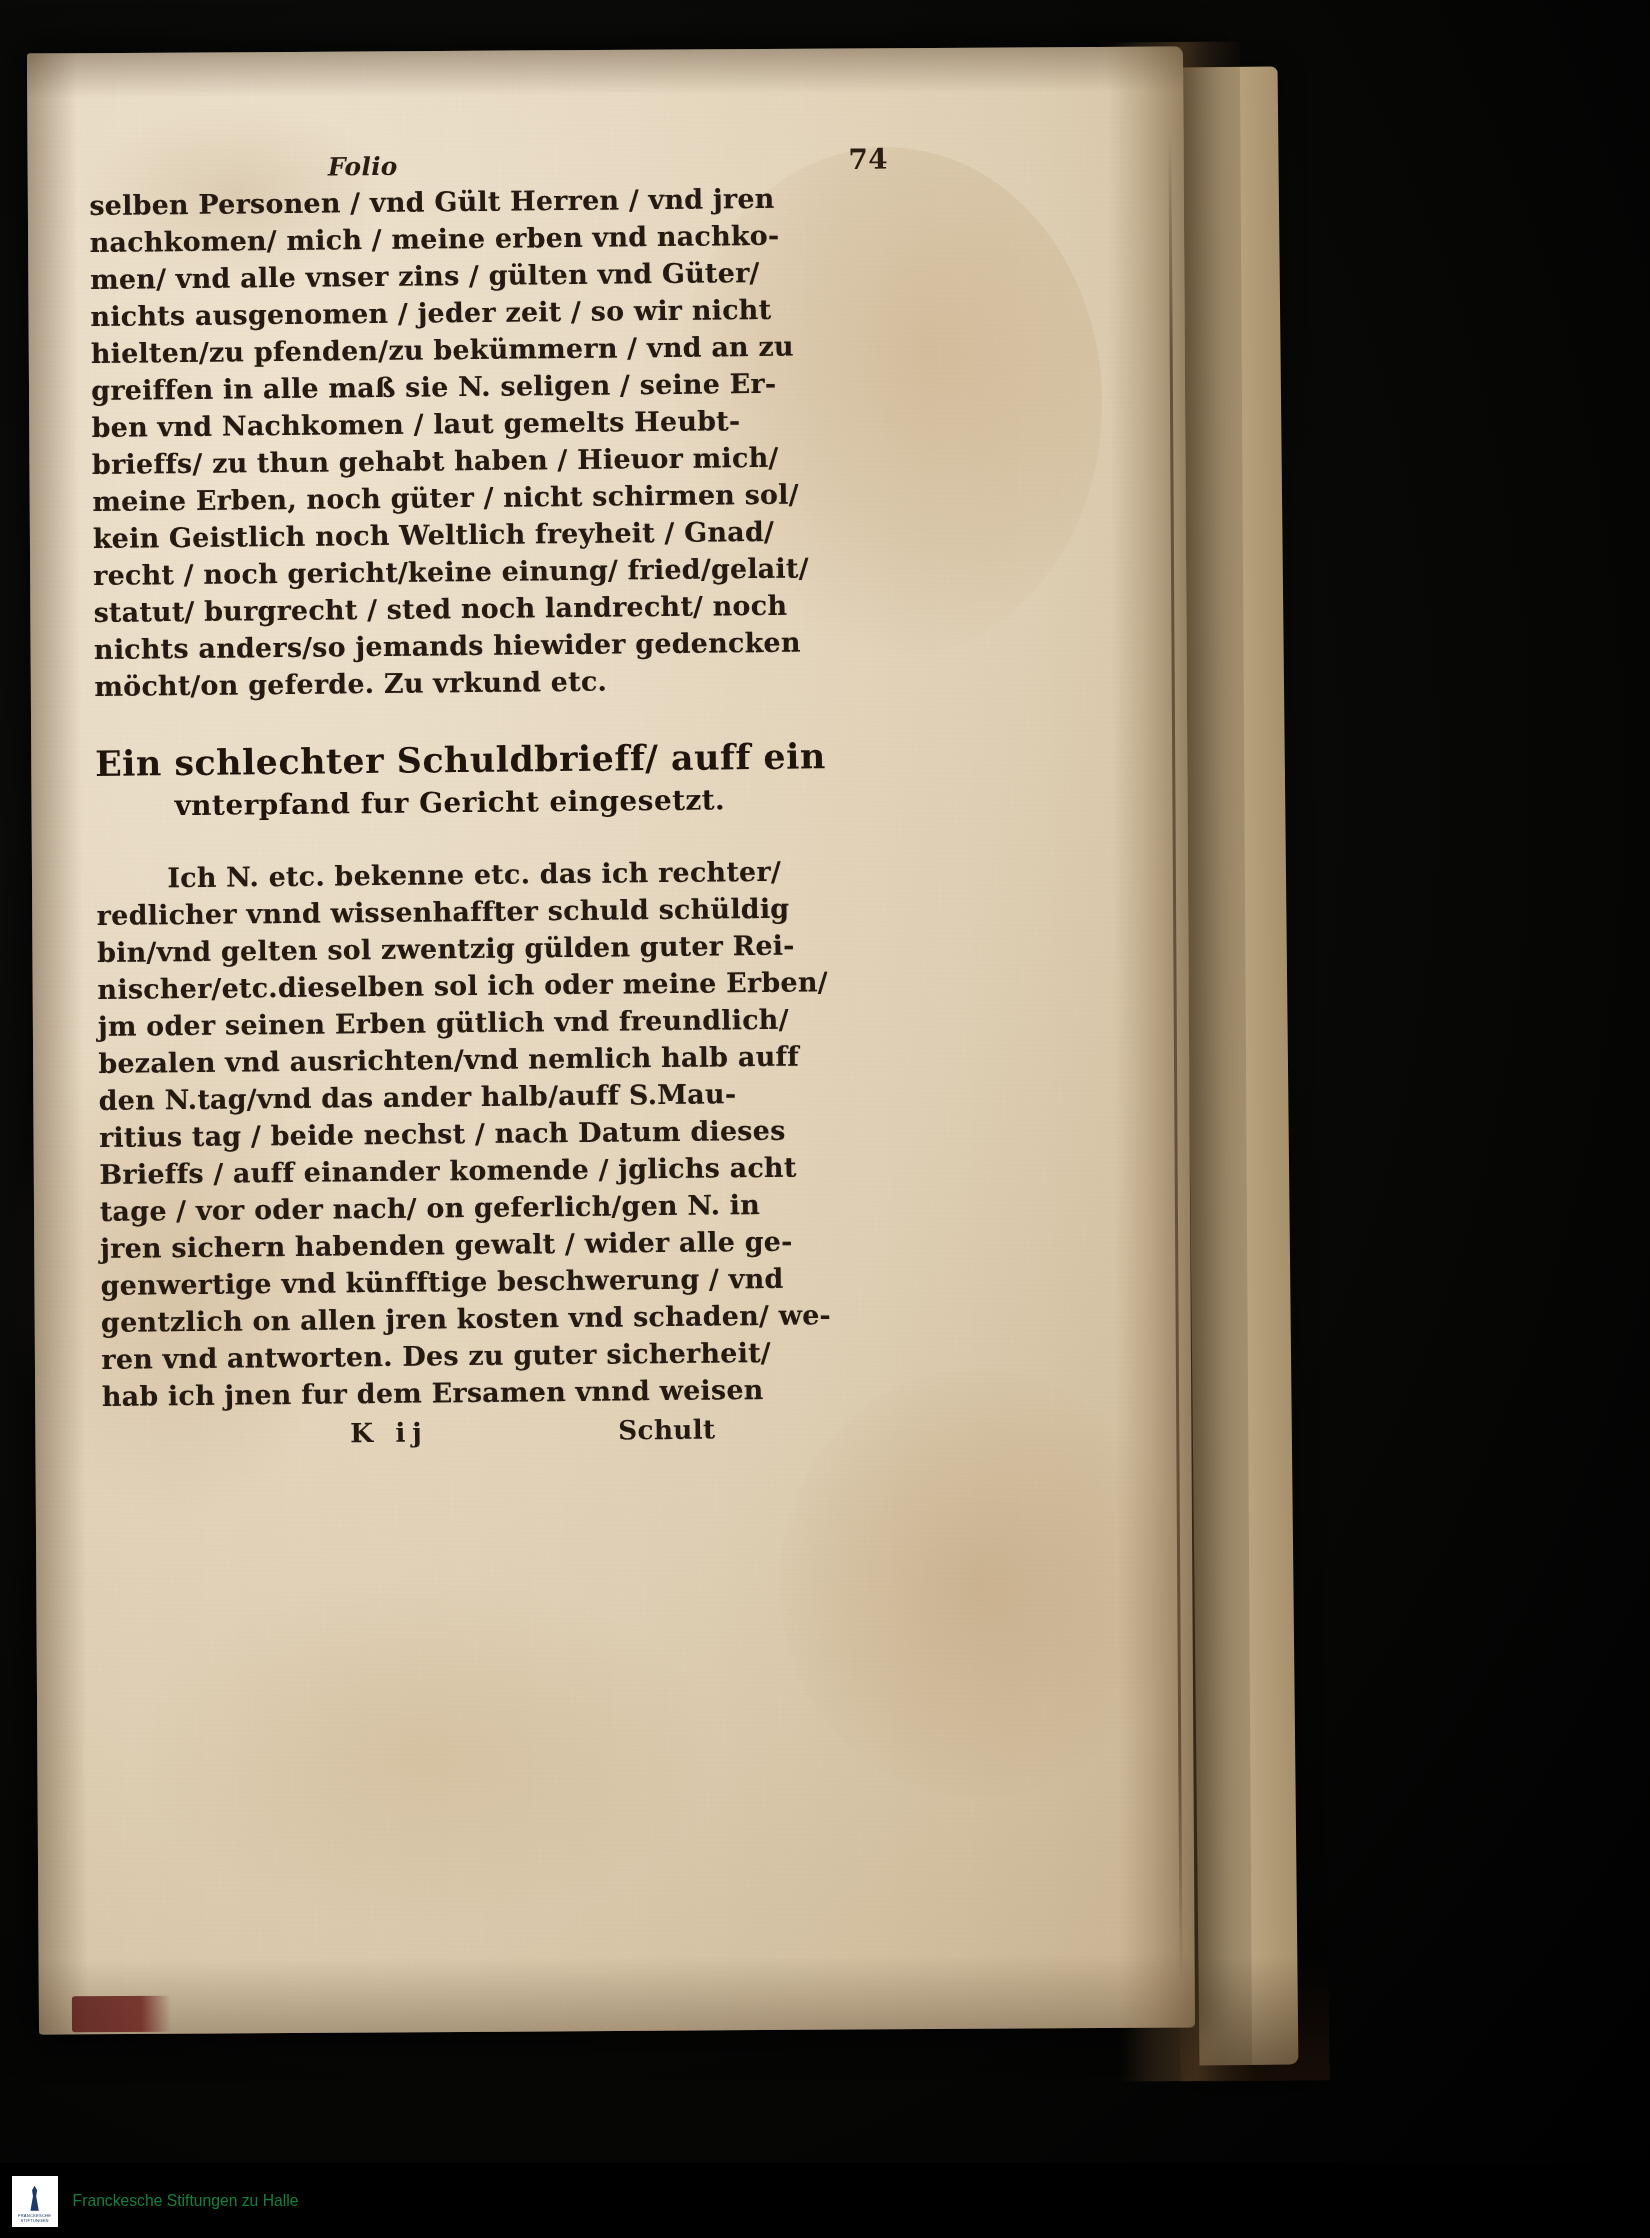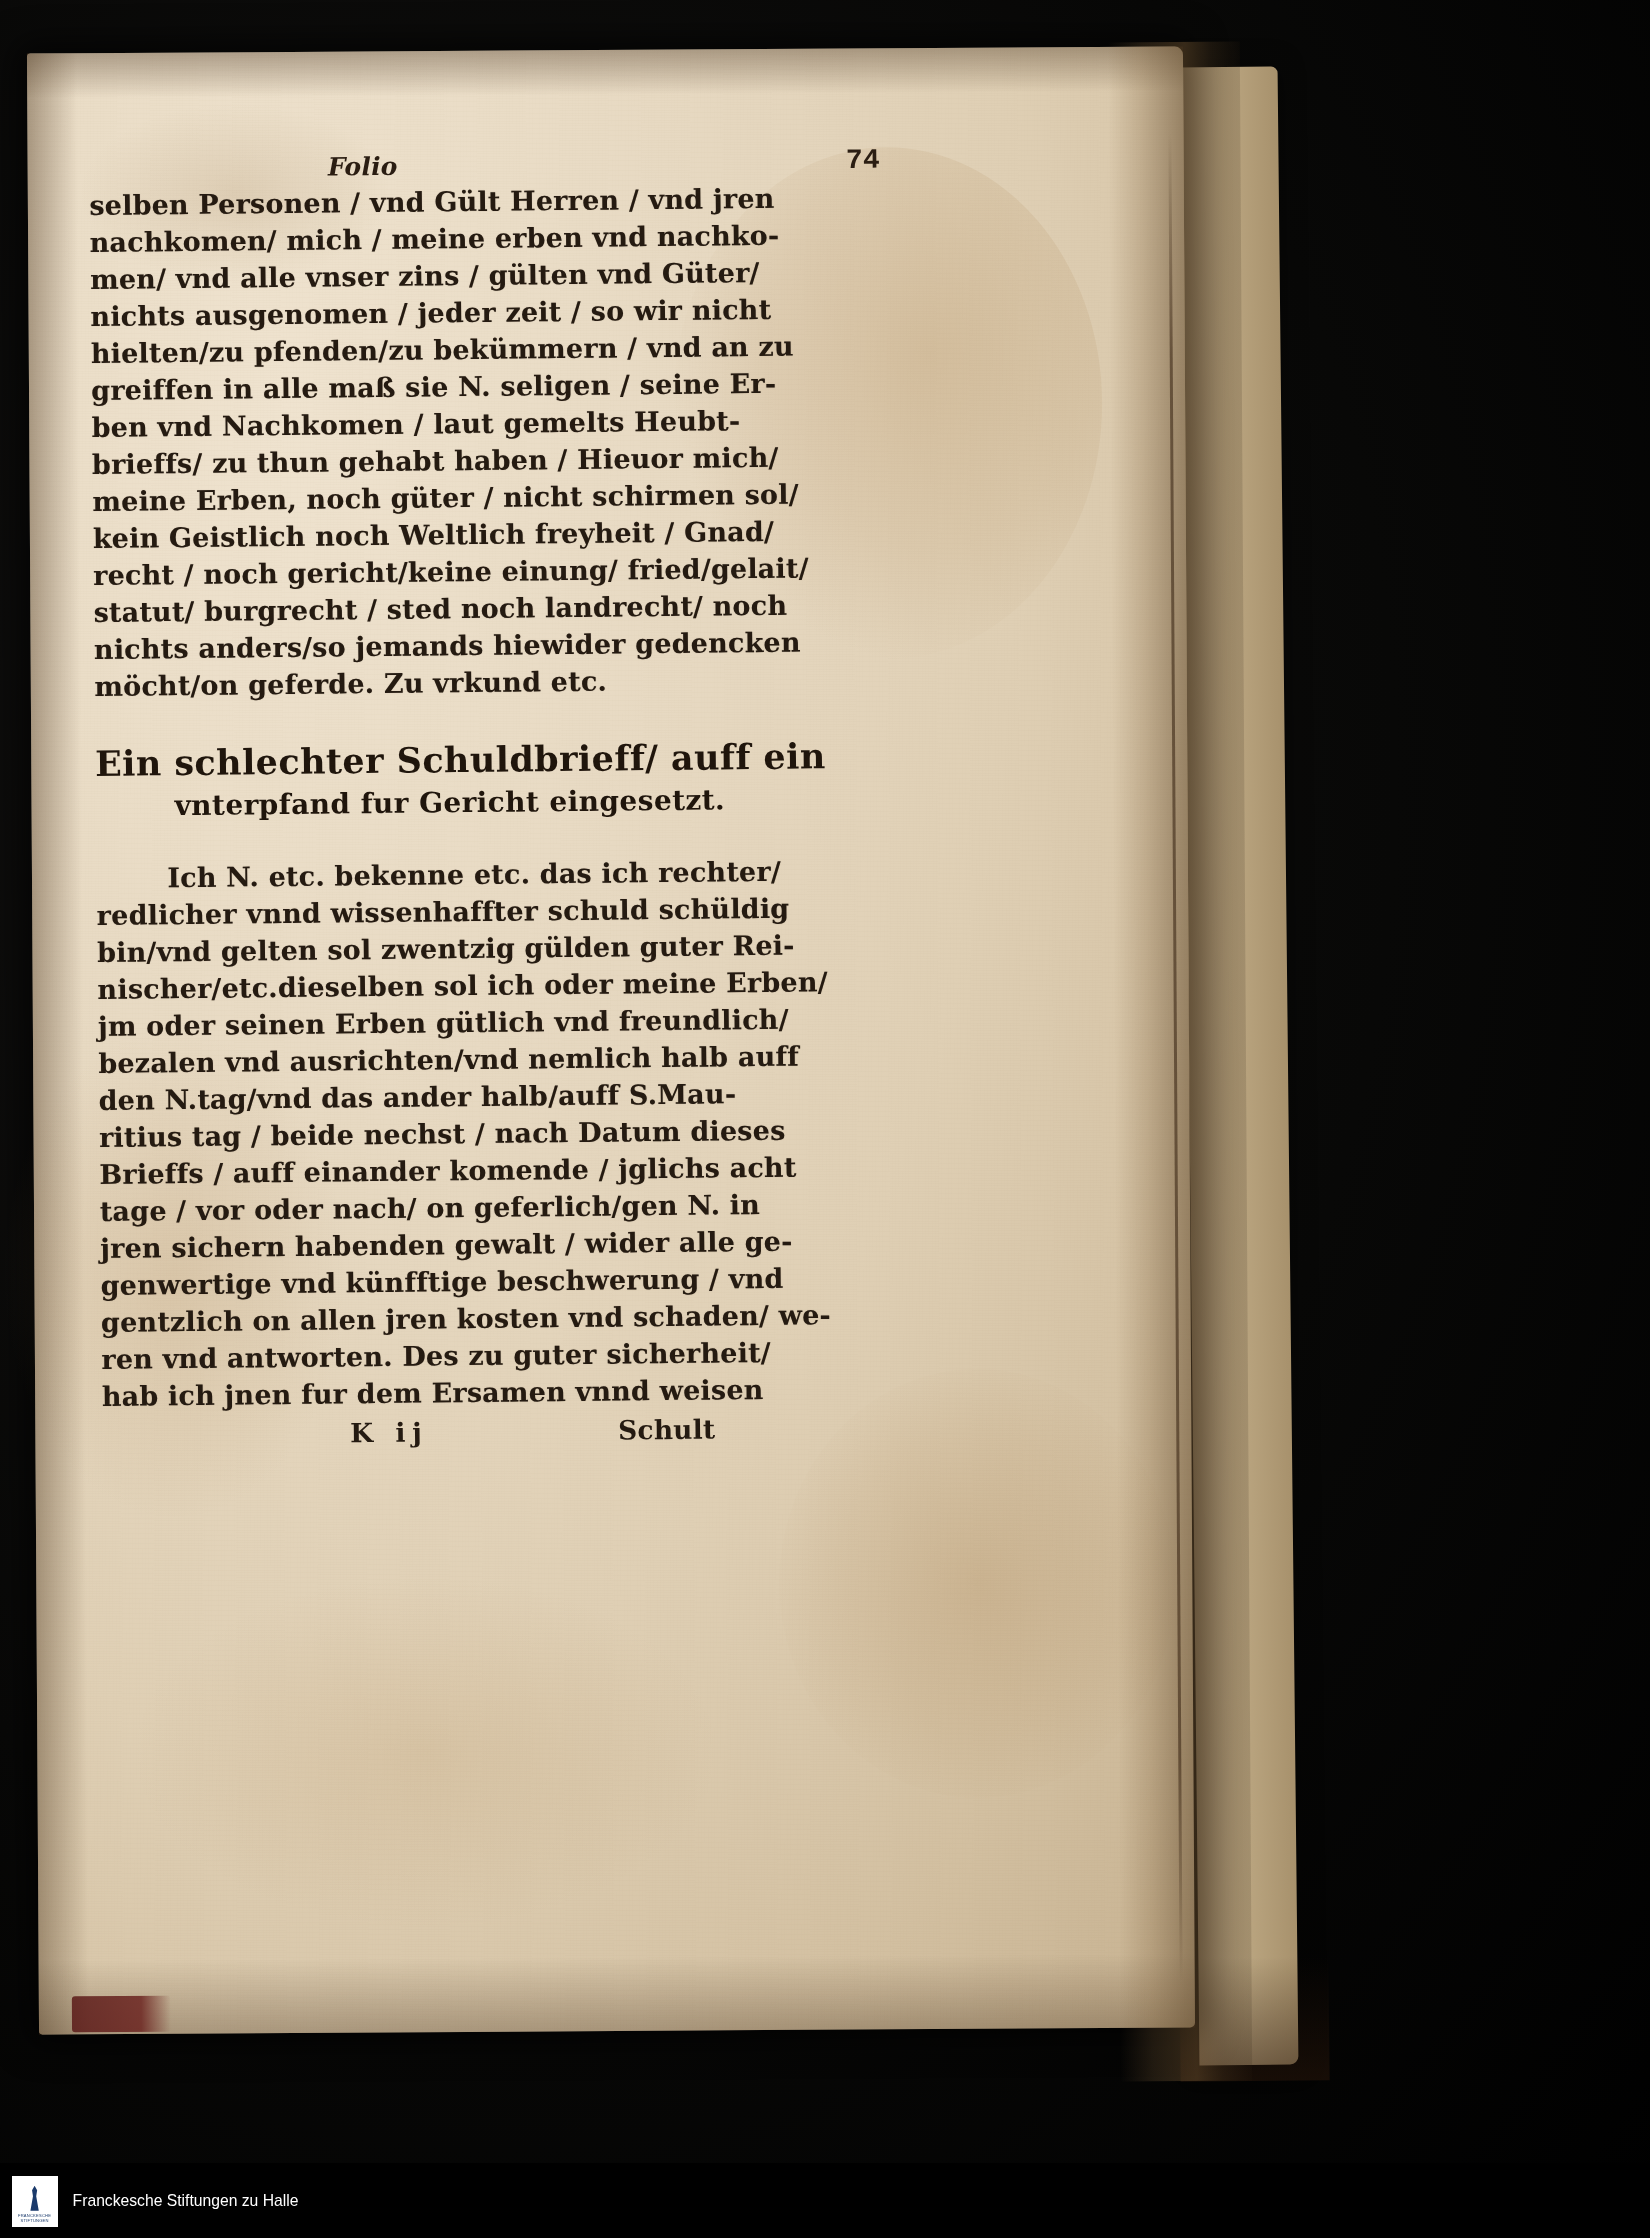--- a/index.html
+++ b/index.html
@@ -150,22 +150,21 @@
   }
   .folio-word {
     font-size: 25px;
     font-style: italic;
     margin-left: 239px;
     color: #2a1d12;
   }
   .folio-num {
     font-size: 28px;
     color: #2a1d12;
-    margin-right: 34px;
-    font-family: Liberation Mono, monospace;
+    margin-right: 26px;
   }
 
   .body-block { }
 
   .line {
     font-size: 27px;
     line-height: 37px;
     white-space: nowrap;
     color: #241a11;
     text-shadow: 0 0 0.8px rgba(50,34,20,0.35);
@@ -246,21 +245,21 @@
   }
   .credit-logo .cap {
     font-family: "Liberation Sans", sans-serif;
     font-size: 4.1px;
     line-height: 5px;
     color: #1b3a6b;
     text-align: center;
     letter-spacing: 0.2px;
   }
   .credit-text {
-    color: #ffffff;
+    color: #15803d;
     font-family: "Liberation Sans", sans-serif;
     font-size: 15.7px;
     margin-left: 15px;
   }
 </style>
 </head>
 <body>
 
 <div class="scan-bg"></div>
 

